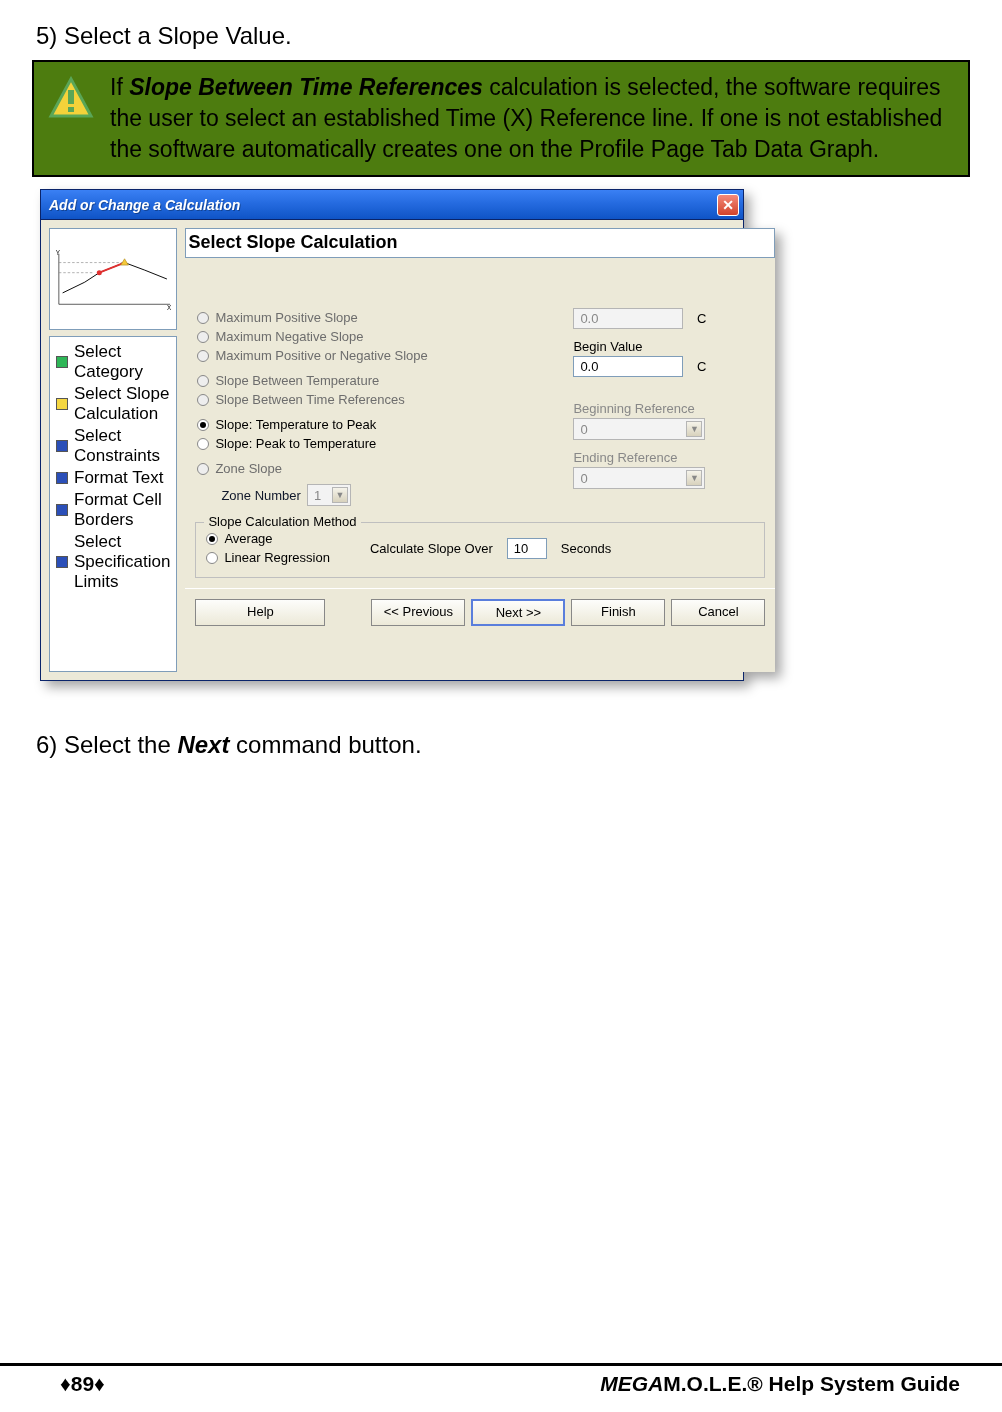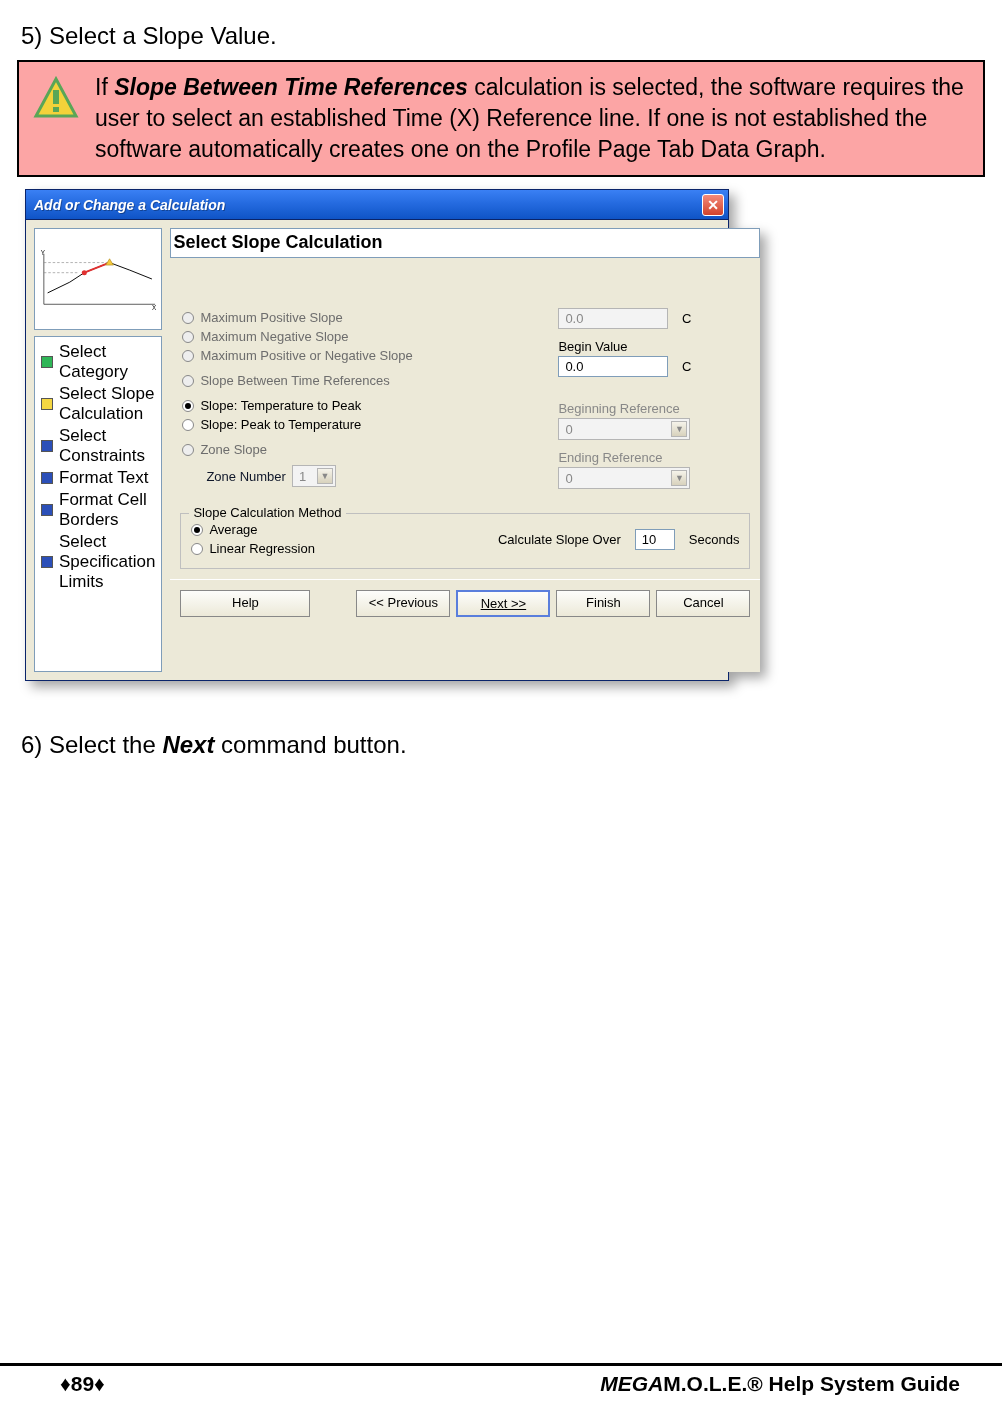--- a/index.html
+++ b/index.html
@@ -7,30 +7,30 @@
     margin: 0;
     padding: 0;
     font-family: Arial, Helvetica, sans-serif;
     background: #fff;
     width: 1002px;
     height: 1412px;
     position: relative;
     color: #000;
   }
   .page {
-    padding: 0 17px;
+    padding: 0 32px;
     margin-top: 22px;
   }
   .step {
     font-size: 24px;
     margin: 6px 0 10px 4px;
   }
   .note-box {
     border: 2px solid #000;
-    background: #fca5a5;
+    background: #4d7c0f;
     padding: 10px 14px 10px 14px;
     margin: 0 0 12px 0;
     display: flex;
     align-items: flex-start;
     gap: 16px;
   }
   .note-icon {
     flex: 0 0 auto;
     margin-top: 4px;
   }
@@ -194,21 +194,21 @@
     padding: 6px 10px 10px 10px;
     position: relative;
   }
   .fieldset-legend {
     position: absolute;
     top: -9px; left: 8px;
     background: #ece9d8;
     padding: 0 4px;
     font-size: 13px;
   }
-  .method-row { display:flex; align-items:center; gap: 40px; justify-content: space-between; }
+  .method-row { display:flex; align-items:center; gap: 40px; }
   .method-radios .radio-row { padding: 2px 0; color:#000; }
   .calc-over { display:flex; align-items:center; gap:14px; font-size:13px; }
   .calc-input {
     border: 1px solid #7f9db9; background:#fff;
     padding: 2px 6px; width: 40px; text-align:left;
     font-size:13px;
   }
   .button-bar {
     border-top: 1px solid #fff;
     padding: 10px 10px 10px 10px;
@@ -219,21 +219,21 @@
   .btn {
     border: 1px solid #888;
     background: linear-gradient(#fdfdfb, #ece9d8);
     padding: 4px 0;
     font-size: 13px;
     text-align: center;
     width: 94px;
   }
   .btn.help { width: 130px; }
   .btn.spacer-before { margin-left: 40px; }
-  .btn.next { border: 2px solid #5a7edc; text-decoration: underline; }
+  .btn.next { border: 2px solid #5a7edc; }
   .step6 {
     font-size: 24px;
     margin: 50px 0 0 4px;
   }
   .step6 b { font-style: italic; font-weight: bold; }
   .footer {
     position: absolute;
     bottom: 16px;
     left: 0; right: 0;
     border-top: 3px solid #000;
@@ -336,20 +336,24 @@
                     <span class="radio dis"></span>
                     <span>Maximum Negative Slope</span>
                   </div>
             <div class="radio-row">
                     <span class="radio dis"></span>
                     <span>Maximum Positive or Negative Slope</span>
                   </div>
             <div style="height:6px"></div>
             <div class="radio-row">
                     <span class="radio dis"></span>
+                    <span>Slope Between Temperature</span>
+                  </div>
+            <div class="radio-row">
+                    <span class="radio dis"></span>
                     <span>Slope Between Time References</span>
                   </div>
             <div style="height:6px"></div>
             <div class="radio-row enabled">
                     <span class="radio sel"></span>
                     <span>Slope: Temperature to Peak</span>
                   </div>
             <div class="radio-row enabled">
                     <span class="radio"></span>
                     <span>Slope: Peak to Temperature</span>

